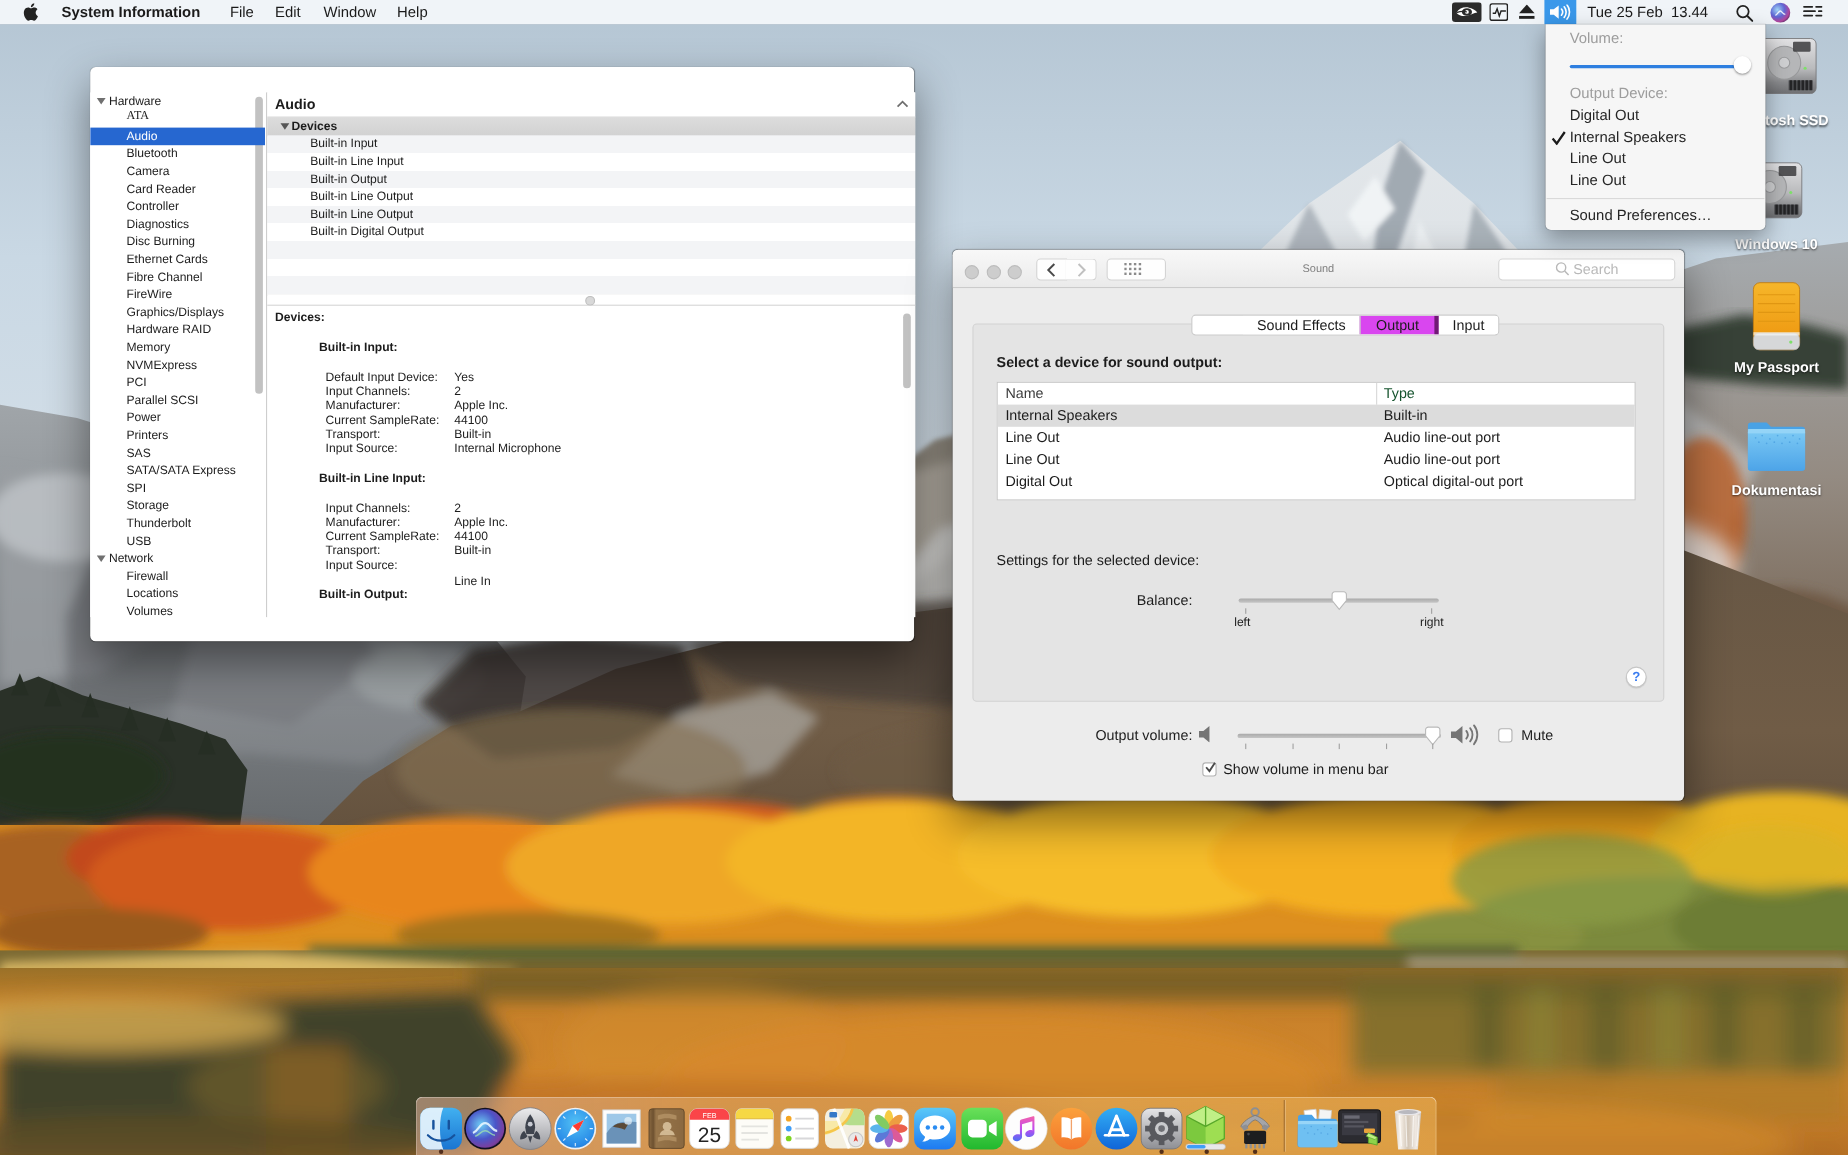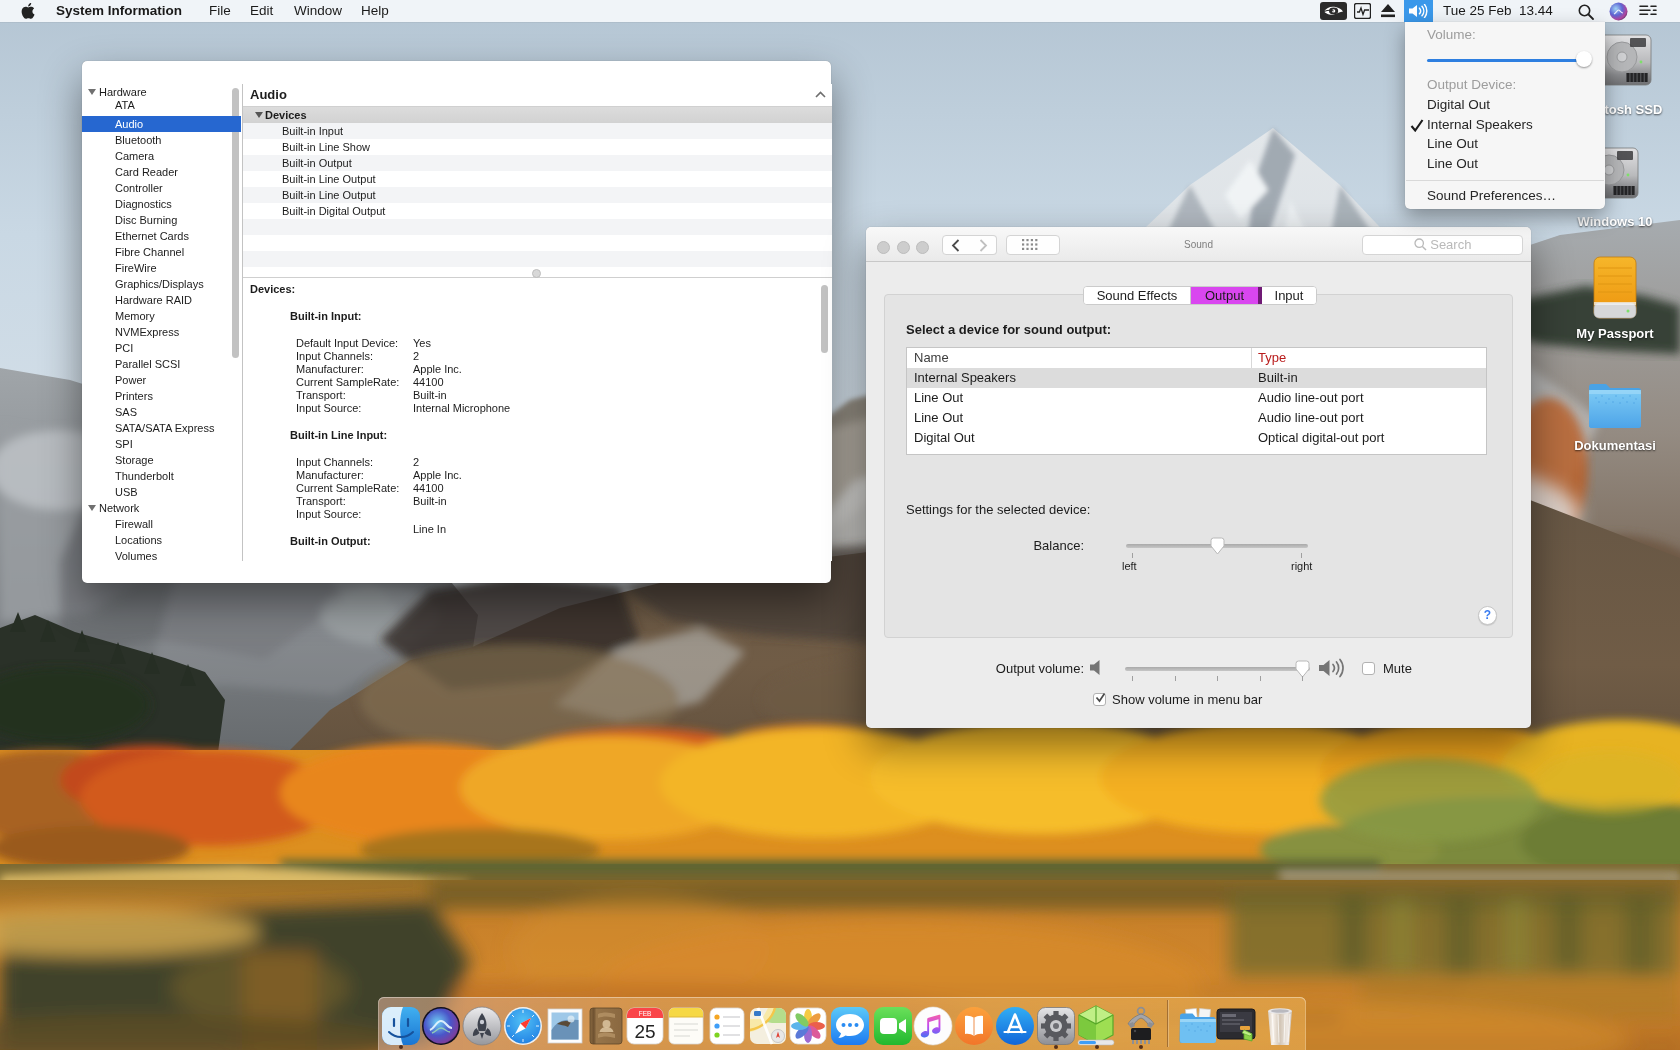--- a/index.html
+++ b/index.html
@@ -27,21 +27,21 @@
 #si-status{position:absolute;left:0;top:500px;width:749px;height:22px;border-radius:0 0 5px 5px;
 background:linear-gradient(#f6f6f6,#e4e4e4);border-top:1px solid #c9c9c9;box-sizing:border-box;}
 .dline{position:absolute;white-space:nowrap;height:13px;line-height:13px;}
 
 #sndwin{position:absolute;left:866px;top:227px;width:665px;height:501px;border-radius:5px;
 box-shadow:0 18px 40px rgba(0,0,0,0.45),0 0 1px rgba(0,0,0,0.4);background:#ececec;z-index:12;font-size:13px;color:#1c1c1c;}
 #sndwin .titlebar{position:absolute;left:0;top:0;width:100%;height:35px;border-radius:5px 5px 0 0;
 background:linear-gradient(#f8f8f8,#eaeaea);border-bottom:1px solid #c8c8c8;box-sizing:border-box;}
 .gtl{position:absolute;width:11px;height:11px;border-radius:50%;top:14px;background:#cdcdcd;border:0.5px solid #bcbcbc;}
 .navbtn{position:absolute;top:8px;height:20px;background:#fefefe;border:1px solid #d4d4d4;border-radius:4px;box-sizing:border-box;}
-#snd-tabs{position:absolute;left:217px;top:59px;height:17px;display:flex;border:1px solid #cbcbcb;border-radius:4px;overflow:hidden;background:#fff;z-index:3;}
+#snd-tabs{position:absolute;left:217px;top:59px;height:17px;display:flex;border:1px solid #cbcbcb;border-radius:4px;overflow:hidden;background:#fff;z-index:3;padding-left:46px;}
 #snd-tabs .seg{height:17px;line-height:17px;text-align:center;font-size:13px;}
 #snd-panel{position:absolute;left:18px;top:67px;width:629px;height:344px;background:#e4e4e4;border:1px solid #d2d2d2;border-radius:4px;box-sizing:border-box;}
 .ck{position:absolute;width:13px;height:13px;background:#fff;border:1px solid #b2b2b2;border-radius:3px;box-sizing:border-box;}
 .sldtrack{position:absolute;height:4px;background:linear-gradient(#a9a9a9,#c6c6c6);border-radius:2px;}
 .sldthumb{position:absolute;width:15px;height:18px;}
 .tick{position:absolute;width:1px;height:5px;background:#9f9f9f;}
 
 #volmenu{position:absolute;left:1405px;top:22px;width:200px;height:187px;background:rgb(246,246,246);
 border-radius:0 0 5px 5px;box-shadow:0 8px 20px rgba(0,0,0,0.35),0 0 1px rgba(0,0,0,0.3);z-index:40;}
 #volmenu .gray{color:#9d9d9d;}
@@ -611,21 +611,21 @@
       <g stroke="#ffffff" stroke-width="1" opacity="0.7">
           <path d="M12 9l2 28M18 9.5l1 28M25 9.5l-1 28M30 9l-2 28"></path>
         </g>
     </svg>
   </div>
 
   <div id="siwin">
     <div id="si-side">
       <div class="tri" style="top:0px;"></div>
         <div class="it grp" style="top:0px;">Hardware</div>
-      <div class="it" style="top:13px;">ATA</div>
+      <div class="it" style="top:13px;font-family:Liberation Serif, serif;">ATA</div>
       <div class="it" style="top:32px;color:#fff;z-index:2;">Audio</div>
       <div class="it" style="top:48px;">Bluetooth</div>
       <div class="it" style="top:64px;">Camera</div>
       <div class="it" style="top:80px;">Card Reader</div>
       <div class="it" style="top:96px;">Controller</div>
       <div class="it" style="top:112px;">Diagnostics</div>
       <div class="it" style="top:128px;">Disc Burning</div>
       <div class="it" style="top:144px;">Ethernet Cards</div>
       <div class="it" style="top:160px;">Fibre Channel</div>
       <div class="it" style="top:176px;">FireWire</div>
@@ -660,21 +660,21 @@
           </svg>
       </div>
 
       <div style="position:absolute;left:0;top:23px;width:100%;height:16px;background:linear-gradient(#dcdcdc,#d2d2d2);border-bottom:1px solid #c2c2c2;">
         <div style="position:absolute;left:12px;top:5px;width:0;height:0;border-left:4.5px solid transparent;border-right:4.5px solid transparent;border-top:6px solid #555;"></div>
         <div style="position:absolute;left:22px;line-height:16px;font-weight:bold;">Devices</div>
       </div>
 
       <div style="position:absolute;left:0;top:39px;width:100%;height:145px;background:repeating-linear-gradient(#f3f4f6 0px,#f3f4f6 16px,#ffffff 16px,#ffffff 32px);border-bottom:1px solid #d0d0d0;">
         <div class="dline" style="left:39px;top:2px;">Built-in Input</div>
-        <div class="dline" style="left:39px;top:18px;">Built-in Line Show</div>
+        <div class="dline" style="left:39px;top:18px;">Built-in Line Input</div>
         <div class="dline" style="left:39px;top:34px;">Built-in Output</div>
         <div class="dline" style="left:39px;top:50px;">Built-in Line Output</div>
         <div class="dline" style="left:39px;top:66px;">Built-in Line Output</div>
         <div class="dline" style="left:39px;top:82px;">Built-in Digital Output</div>
       </div>
 
       <div style="position:absolute;left:0;top:184px;width:100%;height:9px;background:#fff;border-bottom:1px solid #cfcfcf;">
         <div style="position:absolute;left:289px;top:1px;width:7px;height:7px;border-radius:50%;background:#d8d8d8;border:1px solid #bebebe;"></div>
       </div>
 
@@ -756,21 +756,21 @@
       <div class="seg" style="width:106px;background:#fff;">Sound Effects</div>
       <div class="seg" style="width:67px;background:#d946ef;border-left:1px solid #cbcbcb;border-right:4px solid #701a75;">Output</div>
       <div class="seg" style="width:54px;background:#fff;">Input</div>
     </div>
     <div id="snd-panel"></div>
     <div style="position:absolute;left:40px;top:95px;font-weight:bold;">Select a device for sound output:</div>
 
     <div style="position:absolute;left:40px;top:120px;width:581px;height:108px;background:#fff;border:1px solid #c5c5c5;box-sizing:border-box;">
       <div style="position:absolute;left:0;top:0;width:100%;height:20px;border-bottom:1px solid #d8d8d8;">
         <div style="position:absolute;left:7px;line-height:20px;color:#3c3c3c;">Name</div>
-        <div style="position:absolute;left:351px;line-height:20px;color:#b91c1c;">Type</div>
+        <div style="position:absolute;left:351px;line-height:20px;color:#14532d;">Type</div>
         <div style="position:absolute;left:344px;top:0;width:1px;height:20px;background:#d8d8d8;"></div>
       </div>
       <div style="position:absolute;left:0;top:20px;width:100%;height:20px;background:#dcdcdc;">
         <div style="position:absolute;left:7px;line-height:20px;">Internal Speakers</div>
         <div style="position:absolute;left:351px;line-height:20px;">Built-in</div>
       </div>
       <div style="position:absolute;left:0;top:40px;width:100%;height:20px;">
         <div style="position:absolute;left:7px;line-height:20px;">Line Out</div>
         <div style="position:absolute;left:351px;line-height:20px;">Audio line-out port</div>
       </div>

